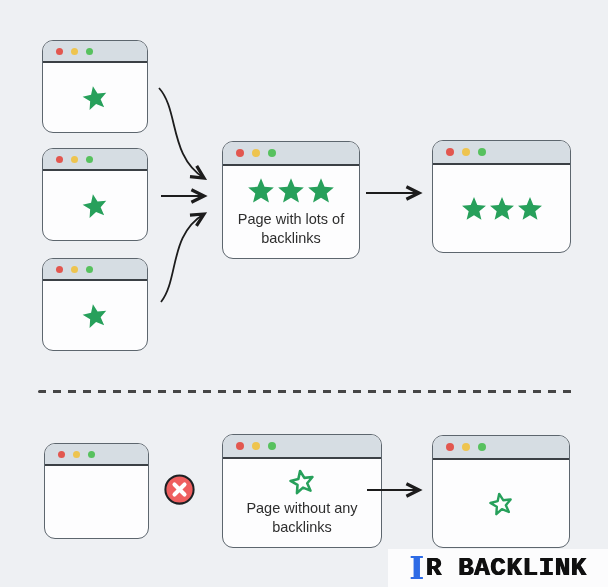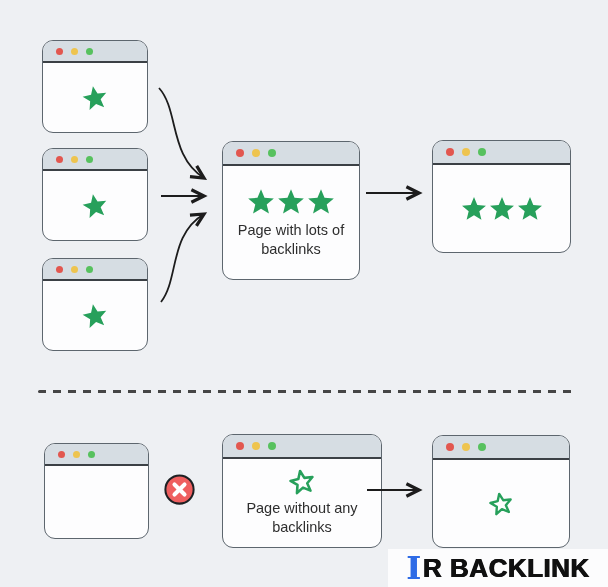--- a/index.html
+++ b/index.html
@@ -50,21 +50,21 @@
   .win-label{
     margin-top:4px;
     font-size:14.5px;line-height:1.3;color:#2e2e2e;
     text-align:center;
   }
 
   
   .w-src1{left:42px;top:40px;width:106px;height:93px;}
   .w-src2{left:42px;top:148px;width:106px;height:93px;}
   .w-src3{left:42px;top:258px;width:106px;height:93px;}
-  .w-hub-top{left:222px;top:141px;width:138px;height:139px;}
+  .w-hub-top{left:222px;top:141px;width:138px;height:118px;}
   .w-res-top{left:432px;top:140px;width:139px;height:113px;}
   .w-src-bottom{left:44px;top:443px;width:105px;height:96px;}
   .w-hub-bottom{left:222px;top:434px;width:160px;height:114px;}
   .w-res-bottom{left:432px;top:435px;width:138px;height:113px;}
 
   
   .arrows{
     position:absolute;left:0;top:0;width:608px;height:587px;
     pointer-events:none;color:var(--arrow,#1c1c1c);
   }
@@ -91,21 +91,21 @@
     display:flex;align-items:center;justify-content:center;
   }
   .logo-mark{
     font-family:"DejaVu Serif", serif;
     font-weight:700;font-size:31px;line-height:1;
     color:var(--logo-blue,#2e6be6);
     margin-right:2px;
     text-shadow:0.5px 0 0 currentColor;
   }
   .logo-text{
-    font-family:Liberation Sans, sans-serif;
+    font-family:Liberation Mono, monospace;
     font-weight:900;font-size:26px;line-height:1;
     letter-spacing:0.5px;color:var(--logo-black,#101010);
     text-shadow:0.7px 0 0 currentColor, -0.3px 0 0 currentColor;
   }
 </style>
 </head>
 <body>
 
 <div class="canvas">
 

